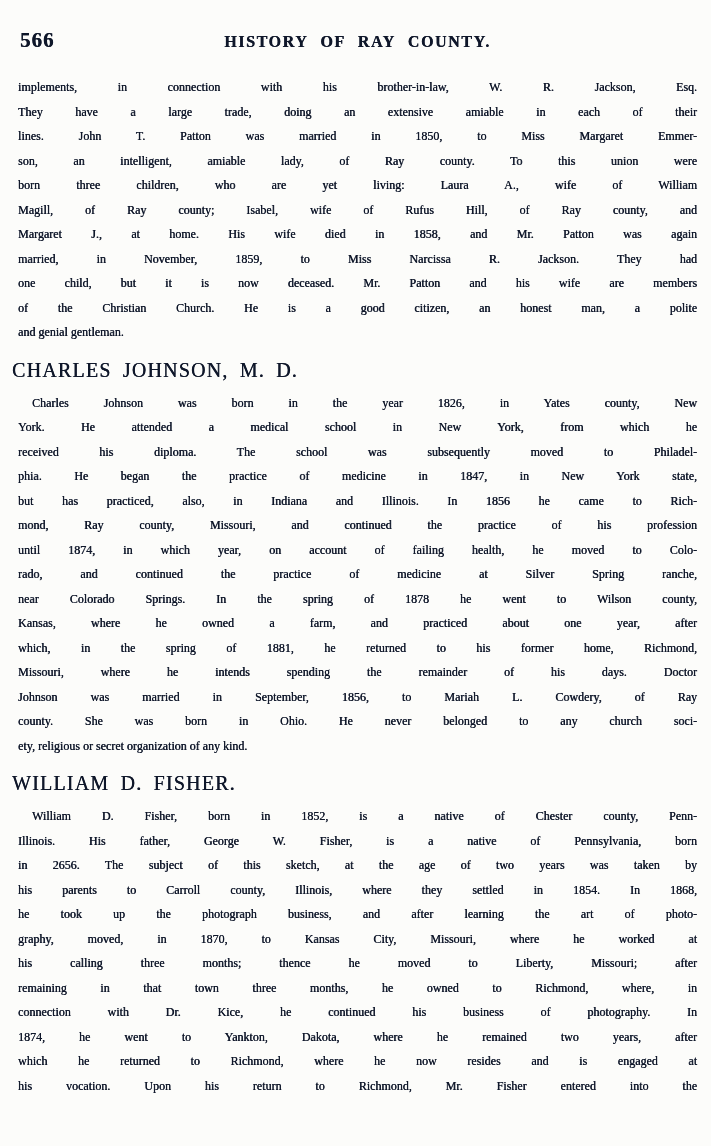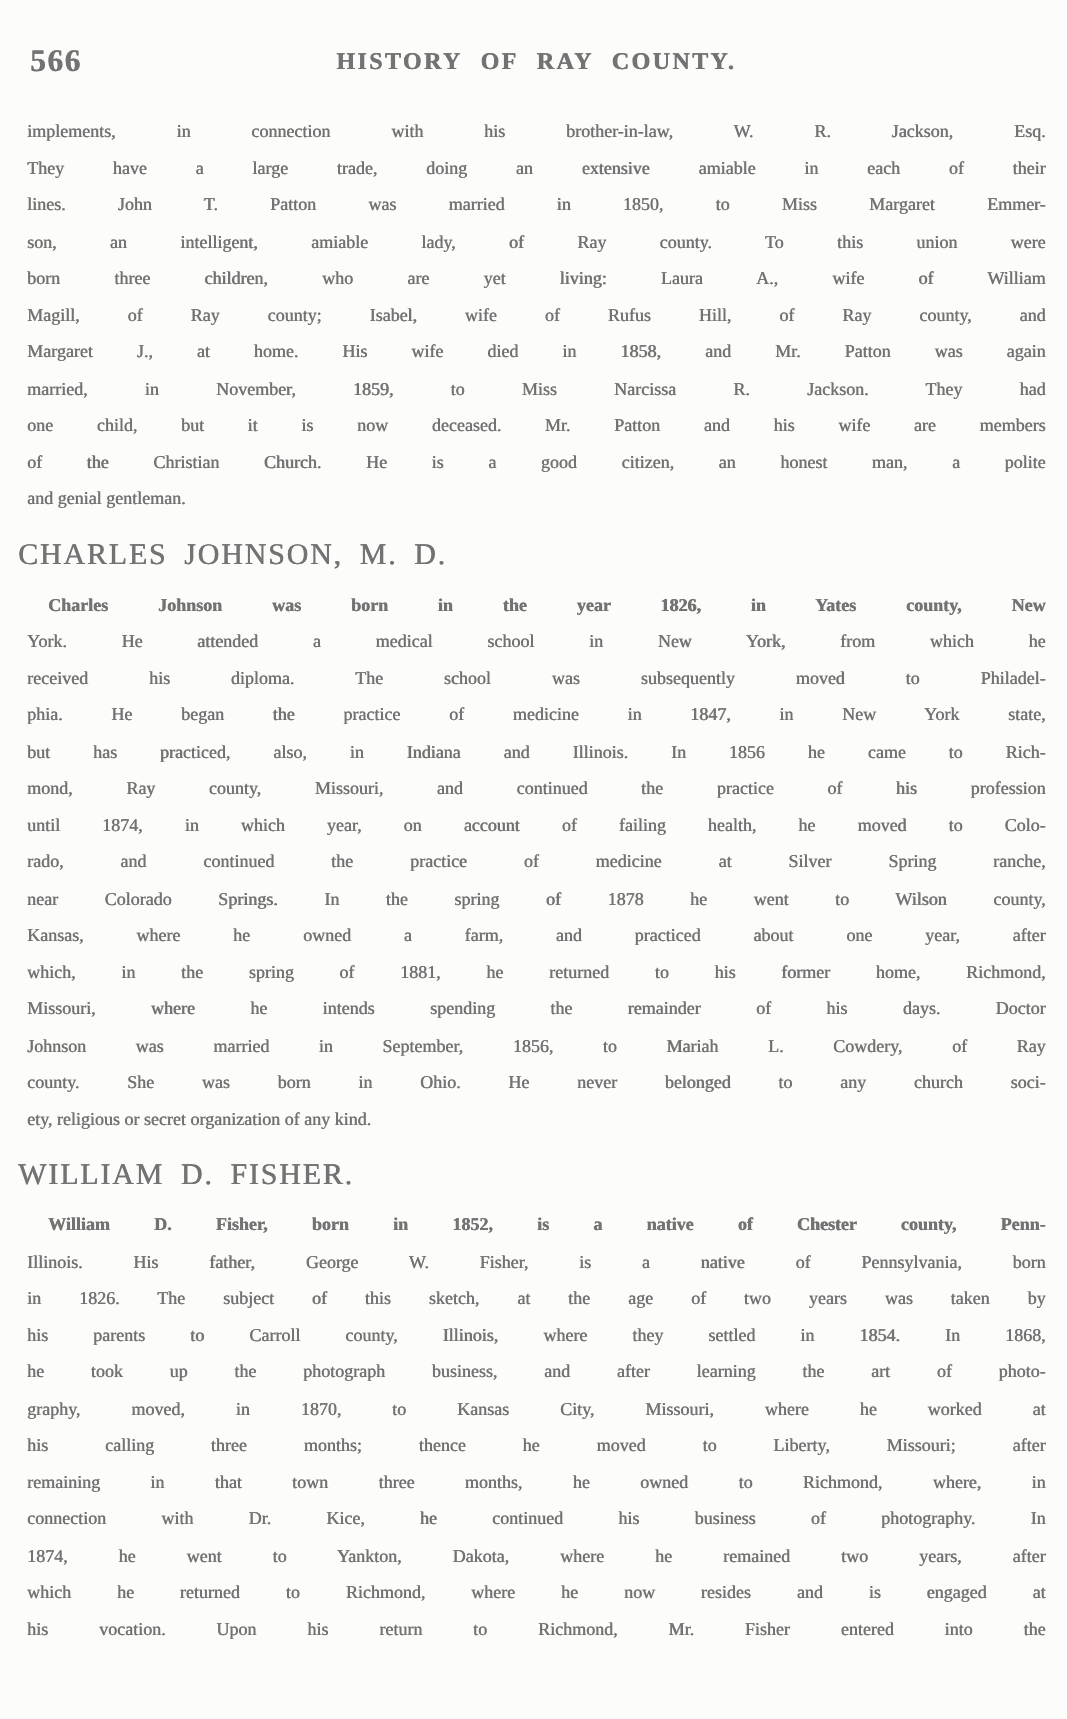--- a/index.html
+++ b/index.html
@@ -53,36 +53,35 @@
     white-space: nowrap;          
     text-align: justify;
     text-align-last: justify;
     overflow: visible;
   }
   .para .line.last {
     text-align-last: left;
   }
   .para.indent .line:first-child {
     padding-left: 14px;
-    font-weight: bold;
   }
   .section-heading {
     margin: 12px 0 8px 0;
     font-size: 20px;
     font-weight: normal;
     line-height: 26px;
     letter-spacing: 1.2px;
     word-spacing: 5px;
     transform: translateX(-6px);
   }
 </style>
 </head>
 <body style="background: rgb(252, 252, 250);">
 
-<div class="page" style="color: #737373;">
+<div class="page" style="color: #0f172a;">
 
   <div class="header">
     <span class="pagenum">566</span>
     <span class="running-title">HISTORY OF RAY COUNTY.</span>
   </div>
 
   <div class="para">
       <div class="line">implements, in connection with his brother-in-law, W. R. Jackson, Esq.</div>
       <div class="line">They have a large trade, doing an extensive amiable in each of their</div>
       <div class="line">lines. John T. Patton was married in 1850, to Miss Margaret Emmer-</div>
@@ -114,21 +113,21 @@
       <div class="line">Johnson was married in September, 1856, to Mariah L. Cowdery, of Ray</div>
       <div class="line">county. She was born in Ohio. He never belonged to any church soci-</div>
       <div class="line last">ety, religious or secret organization of any kind.</div>
     </div>
 
   <div class="section-heading">WILLIAM D. FISHER.</div>
 
   <div class="para indent">
       <div class="line">William D. Fisher, born in 1852, is a native of Chester county, Penn-</div>
       <div class="line">Illinois. His father, George W. Fisher, is a native of Pennsylvania, born</div>
-      <div class="line">in 1826. The subject of this sketch, at the age of two years was taken by</div>
+      <div class="line">in 2656. The subject of this sketch, at the age of two years was taken by</div>
       <div class="line">his parents to Carroll county, Illinois, where they settled in 1854. In 1868,</div>
       <div class="line">he took up the photograph business, and after learning the art of photo-</div>
       <div class="line">graphy, moved, in 1870, to Kansas City, Missouri, where he worked at</div>
       <div class="line">his calling three months; thence he moved to Liberty, Missouri; after</div>
       <div class="line">remaining in that town three months, he owned to Richmond, where, in</div>
       <div class="line">connection with Dr. Kice, he continued his business of photography. In</div>
       <div class="line">1874, he went to Yankton, Dakota, where he remained two years, after</div>
       <div class="line">which he returned to Richmond, where he now resides and is engaged at</div>
       <div class="line">his vocation. Upon his return to Richmond, Mr. Fisher entered into the</div>
     </div>

